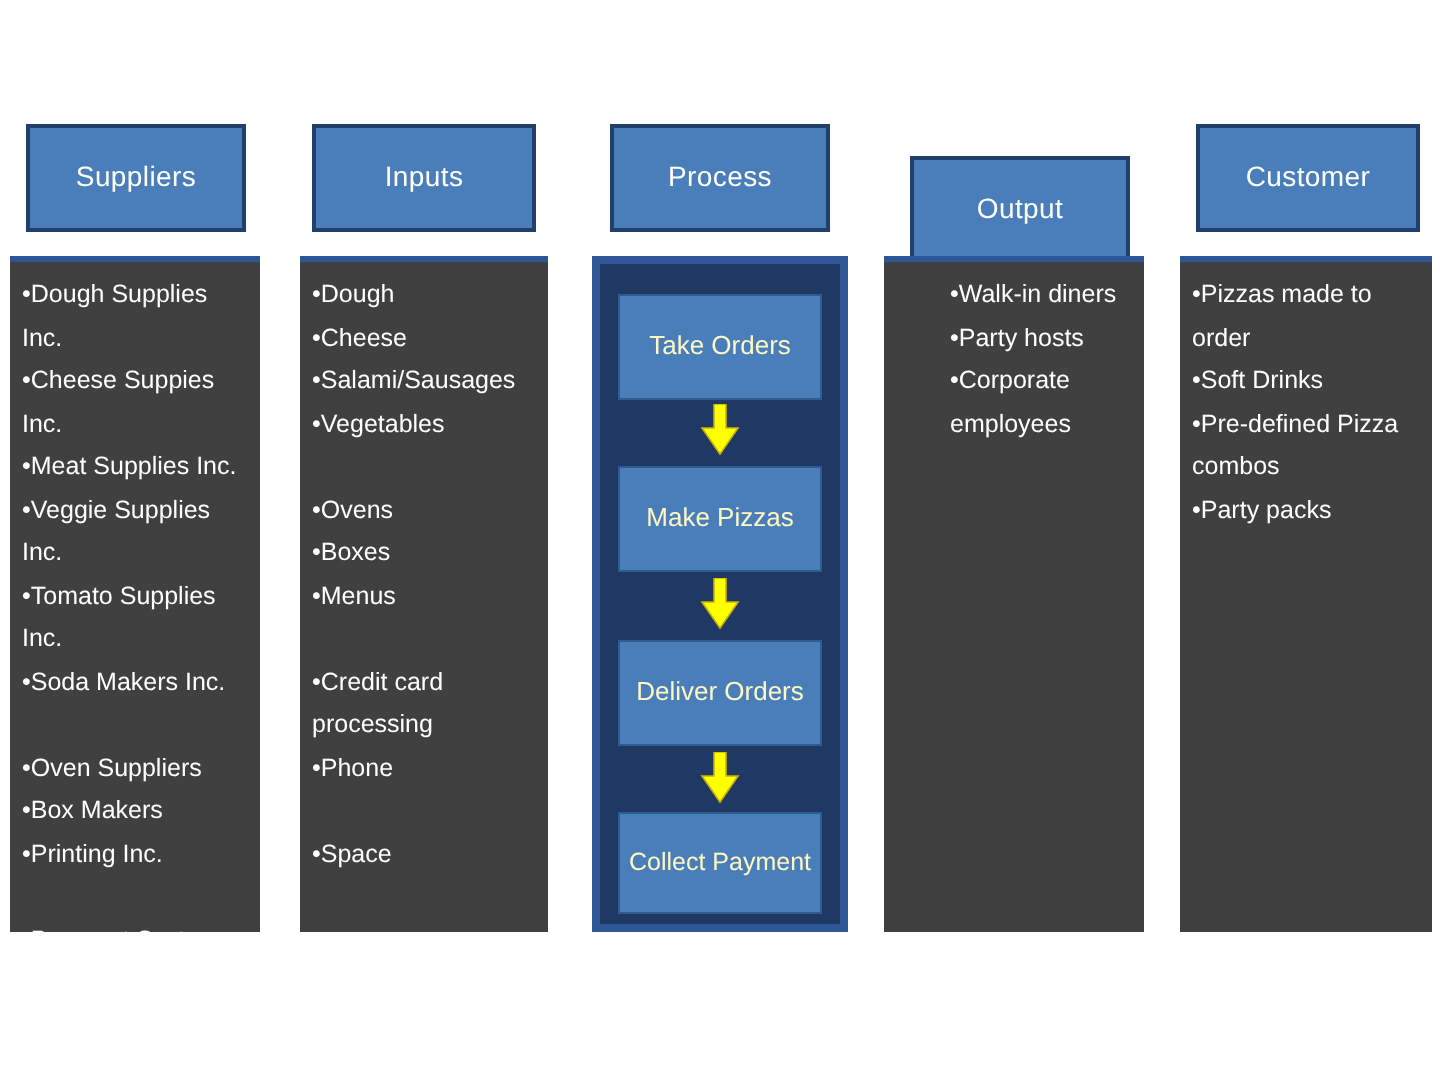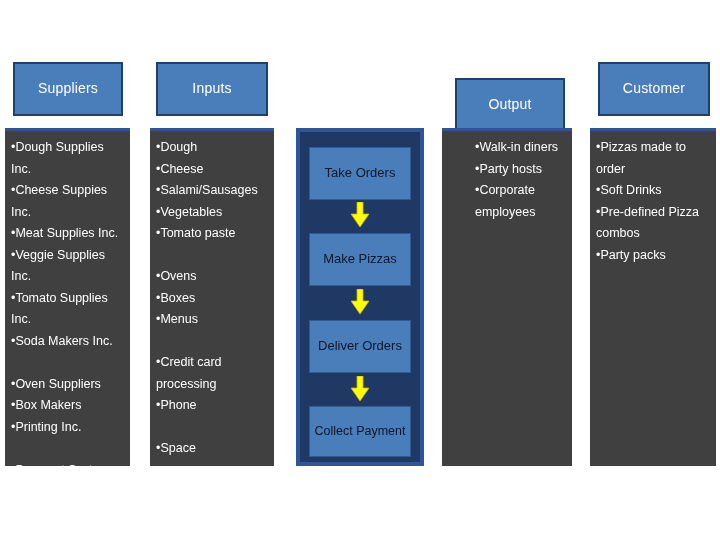--- a/index.html
+++ b/index.html
@@ -75,21 +75,21 @@
     box-sizing: border-box;
     background: #1f3864;
     border: 4px solid #2e5596;
     overflow: hidden;
   }
   .process-box {
     position: absolute;
     box-sizing: border-box;
     background: #4a7ebb;
     border: 1px solid #2f5b92;
-    color: #0f172a;
+    color: #fef9c3;
     font-size: 13px;
     display: flex;
     align-items: center;
     justify-content: center;
     text-align: center;
     line-height: 1.15;
   }
   .arrow {
     position: absolute;
     width: 22px;
@@ -125,33 +125,35 @@
 
   <div class="col-header" style="left:156px; top:62px; width:112px; height:54px;">
     <span>Inputs</span>
   </div>
   <div class="col-body" style="left:150px; top:128px; width:124px; height:338px;">
     <div class="bullet-list">
       <div class="bullet-line"><span class="dot">•</span><span>Dough</span></div>
       <div class="bullet-line"><span class="dot">•</span><span>Cheese</span></div>
       <div class="bullet-line"><span class="dot">•</span><span>Salami/Sausages</span></div>
       <div class="bullet-line"><span class="dot">•</span><span>Vegetables</span></div>
-      <div class="bullet-line"><span class="dot">•</span><span>Tomato paste</span></div>
       <div class="spacer-line"></div>
       <div class="bullet-line"><span class="dot">•</span><span>Ovens</span></div>
       <div class="bullet-line"><span class="dot">•</span><span>Boxes</span></div>
       <div class="bullet-line"><span class="dot">•</span><span>Menus</span></div>
       <div class="spacer-line"></div>
       <div class="bullet-line"><span class="dot">•</span><span>Credit card processing</span></div>
       <div class="bullet-line"><span class="dot">•</span><span>Phone</span></div>
       <div class="spacer-line"></div>
       <div class="bullet-line"><span class="dot">•</span><span>Space</span></div>
     </div>
   </div>
 
+  <div class="col-header" style="left:305px; top:62px; width:110px; height:54px;">
+    <span>Process</span>
+  </div>
   <div class="process-frame" style="left:296px; top:128px; width:128px; height:338px;">
 
     <div class="process-box" style="left:9px; top:15px; width:102px; height:53px;">
       <span>Take Orders</span>
     </div>
 
     <div class="arrow" style="left:49px; top:70px;">
       <svg viewBox="0 0 22 26" width="22" height="26" aria-hidden="true">
         <polygon points="8,0 14,0 14,12 20,12 11,25 2,12 8,12" fill="#ffff00" stroke="#c9b400" stroke-width="0.8"></polygon>
       </svg>

